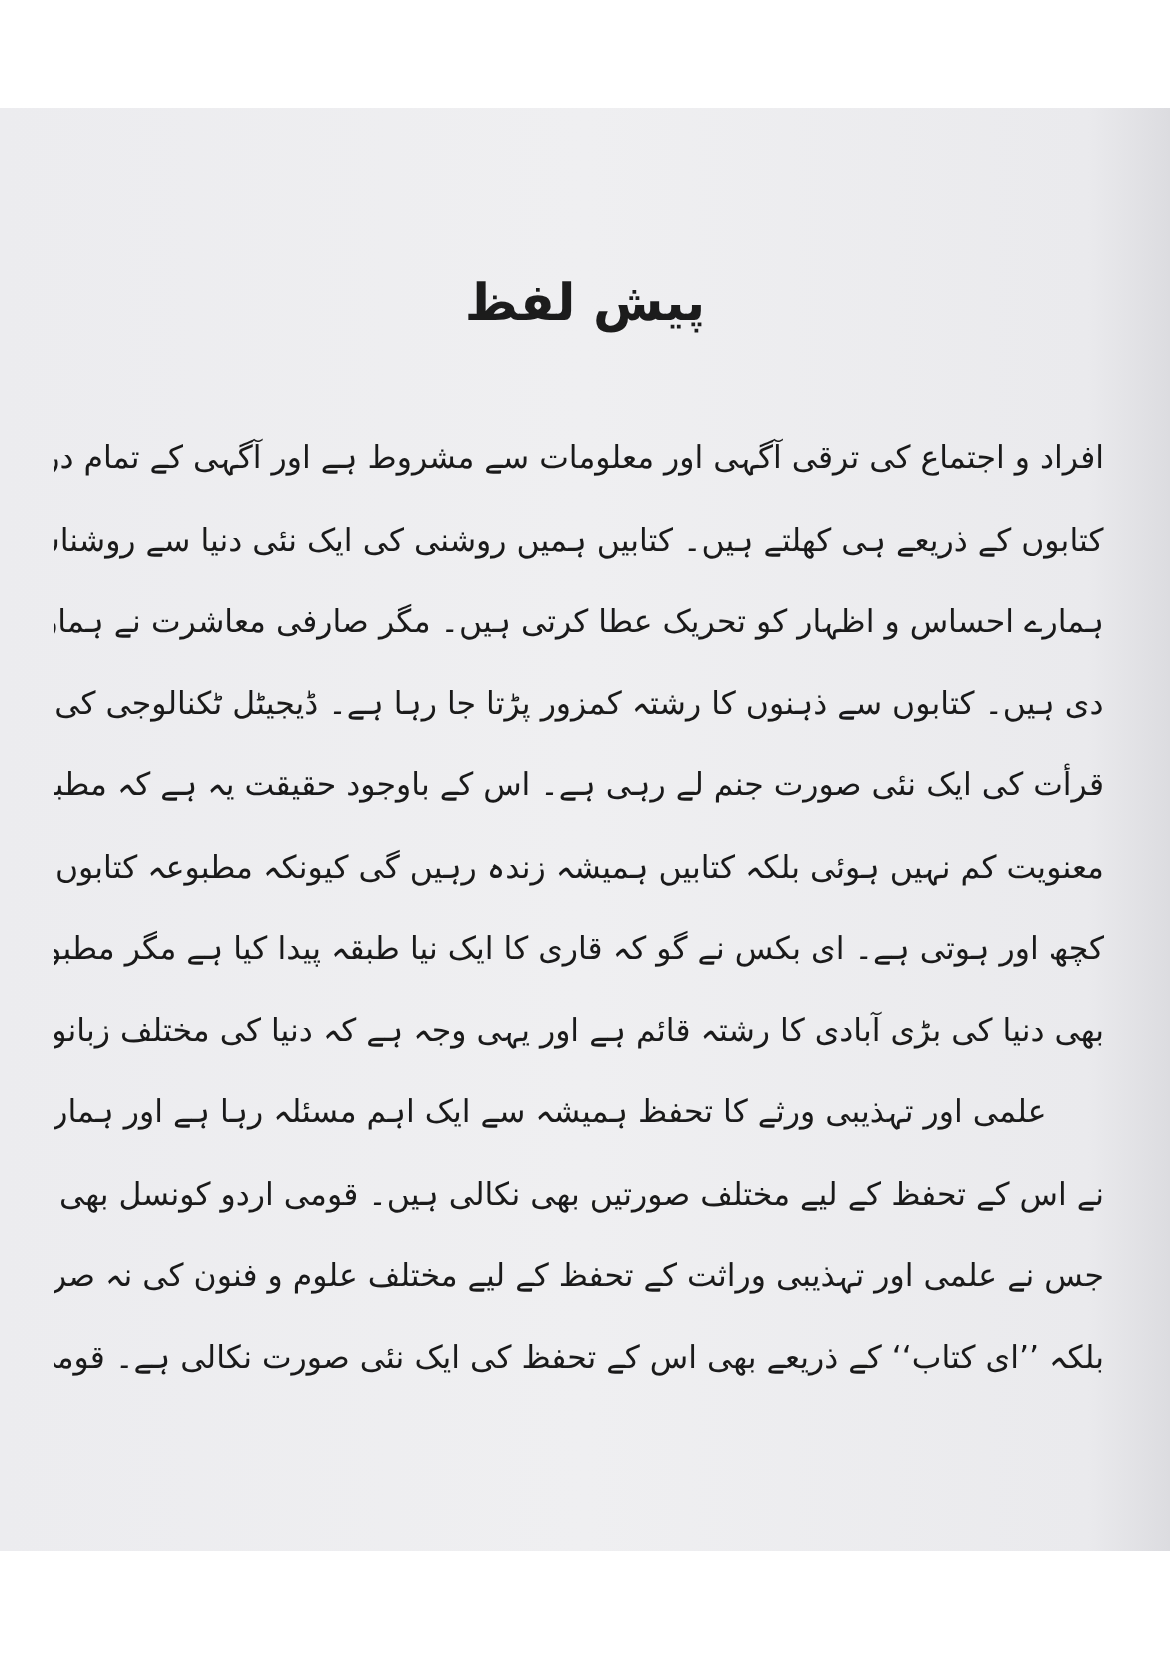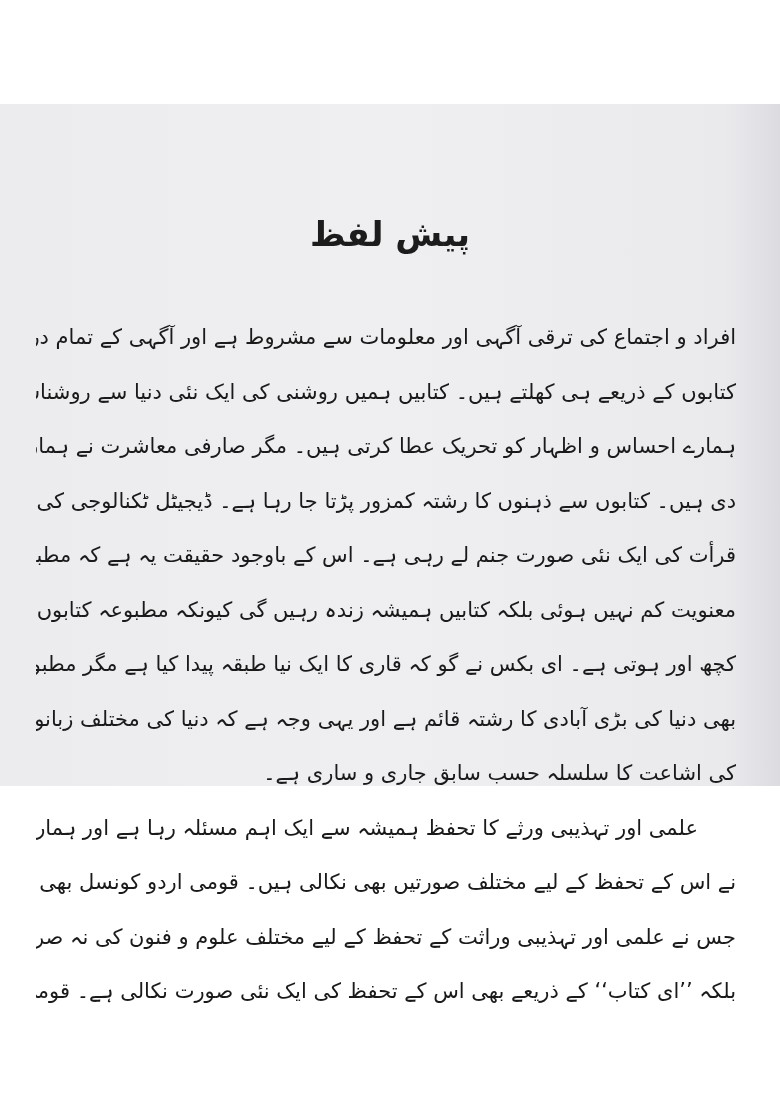--- a/index.html
+++ b/index.html
@@ -1,23 +1,22 @@
 <!DOCTYPE html>
 <html><head>
 <meta charset="utf-8">
 <style>
   html, body { margin: 0; padding: 0; }
   body {
     width: 780px; height: 1108px; background: #ffffff;
     position: relative; overflow: hidden;
   }
   .page {
-    position: absolute; left: 0; top: 72px; width: 780px; height: 682px;
+    position: absolute; left: 0; top: 72px; width: 780px; height: 962px;
     background: linear-gradient(90deg, #ececef 0%, #efeff1 50%, #eaeaed 93%, #dcdce0 100%);
-    margin-top: 32px;
   }
   .title {
     position: absolute; left: 0; right: 0; top: 110px;
     text-align: center; direction: rtl;
     font-family: "DejaVu Sans", sans-serif;
     font-size: 34px; font-weight: bold; color: #1c1c1c;
   }
   .body-text {
     position: absolute; left: 36px; right: 44px; top: 206px;
     direction: rtl;
@@ -39,19 +38,18 @@
   <div class="title">پیش لفظ</div>
   <div class="body-text">
     <div class="line">افراد و اجتماع کی ترقی آگہی اور معلومات سے مشروط ہے اور آگہی کے تمام دروازے</div>
     <div class="line">کتابوں کے ذریعے ہی کھلتے ہیں۔ کتابیں ہمیں روشنی کی ایک نئی دنیا سے روشناس کراتی ہیں اور</div>
     <div class="line">ہمارے احساس و اظہار کو تحریک عطا کرتی ہیں۔ مگر صارفی معاشرت نے ہماری ترجیحات بدل</div>
     <div class="line">دی ہیں۔ کتابوں سے ذہنوں کا رشتہ کمزور پڑتا جا رہا ہے۔ ڈیجیٹل ٹکنالوجی کی وجہ سے متبادل</div>
     <div class="line">قرأت کی ایک نئی صورت جنم لے رہی ہے۔ اس کے باوجود حقیقت یہ ہے کہ مطبوعہ کتابوں کی</div>
     <div class="line">معنویت کم نہیں ہوئی بلکہ کتابیں ہمیشہ زندہ رہیں گی کیونکہ مطبوعہ کتابوں کے لمس کی لذت ہی</div>
     <div class="line">کچھ اور ہوتی ہے۔ ای بکس نے گو کہ قاری کا ایک نیا طبقہ پیدا کیا ہے مگر مطبوعہ کتابوں سے آج</div>
     <div class="line">بھی دنیا کی بڑی آبادی کا رشتہ قائم ہے اور یہی وجہ ہے کہ دنیا کی مختلف زبانوں میں کتابوں</div>
-    <div class="line last">کی اشاعت کا سلسلہ حسب سابق جاری و ساری ہے۔</div>
     <div class="line indent">علمی اور تہذیبی ورثے کا تحفظ ہمیشہ سے ایک اہم مسئلہ رہا ہے اور ہمارے ارباب نظر</div>
     <div class="line">نے اس کے تحفظ کے لیے مختلف صورتیں بھی نکالی ہیں۔ قومی اردو کونسل بھی ایک ایسا ادارہ ہے</div>
     <div class="line">جس نے علمی اور تہذیبی وراثت کے تحفظ کے لیے مختلف علوم و فنون کی نہ صرف کتابیں شائع کی ہیں</div>
     <div class="line">بلکہ ’’ای کتاب‘‘ کے ذریعے بھی اس کے تحفظ کی ایک نئی صورت نکالی ہے۔ قومی اردو کونسل نے</div>
   </div>
 </div>
 
 </body></html>

